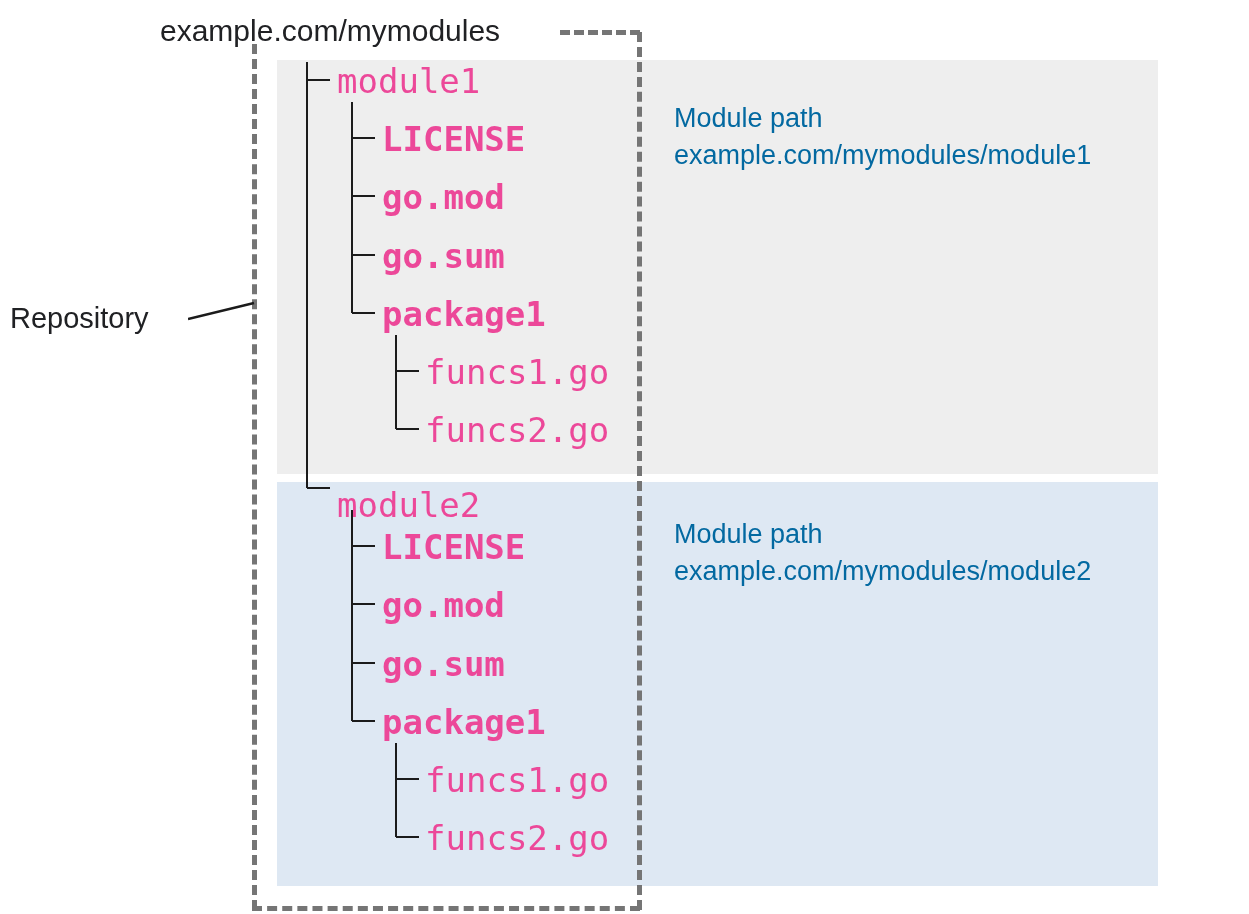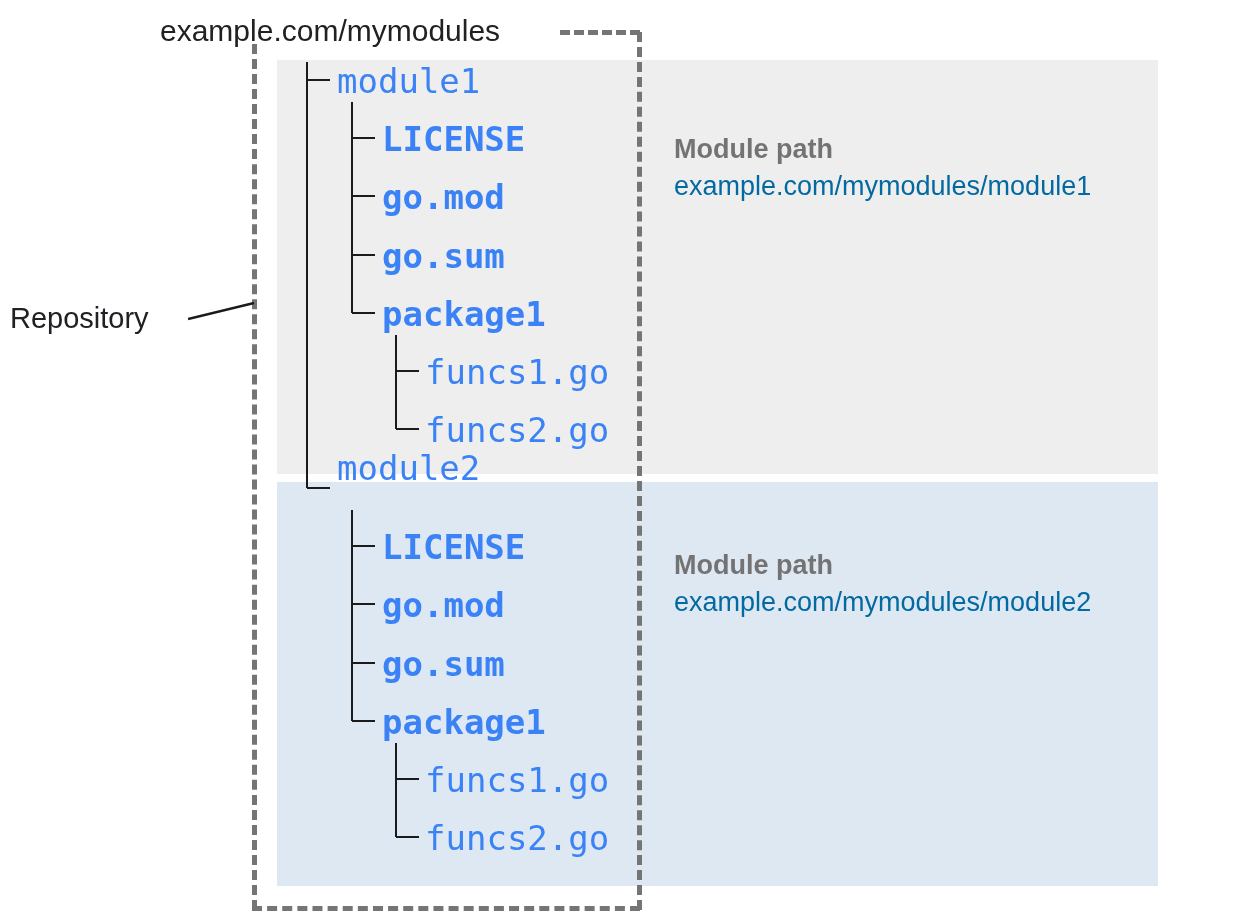--- a/index.html
+++ b/index.html
@@ -87,40 +87,39 @@
     top: 0;
     width: 1249px;
     height: 914px;
     pointer-events: none;
   }
   .tree-row {
     position: absolute;
     font-family: "DejaVu Sans Mono", "Liberation Mono", monospace;
     font-size: 34px;
     line-height: 34px;
-    color: #3b82f6;
+    color: #ec4899;
     white-space: pre;
   }
   .lvl1 { left: 337px; }
   .lvl2 { left: 382px; font-weight: bold; }
   .lvl3 { left: 425px; }
 
   
   .annot {
     position: absolute;
     left: 674px;
     width: 560px;
   }
   .annot-title {
     font-size: 27px;
-    font-weight: bold;
-    color: #737373;
+    font-weight: normal;
+    color: #0369a1;
     line-height: 36px;
     white-space: nowrap;
-    margin-top: 31px;
   }
   .annot-path {
     font-size: 27px;
     color: #0369a1;
     line-height: 38px;
     white-space: nowrap;
   }
   .annot-m1 { top: 100px; }
   .annot-m2 { top: 516px; }
 </style>
@@ -174,21 +173,21 @@
   </svg>
 
   <div class="tree-row lvl1" style="top:64px">module1</div>
   <div class="tree-row lvl2" style="top:122px">LICENSE</div>
   <div class="tree-row lvl2" style="top:180px">go.mod</div>
   <div class="tree-row lvl2" style="top:239px">go.sum</div>
   <div class="tree-row lvl2" style="top:297px">package1</div>
   <div class="tree-row lvl3" style="top:355px">funcs1.go</div>
   <div class="tree-row lvl3" style="top:413px">funcs2.go</div>
 
-  <div class="tree-row lvl1" style="top:451px">module2</div>
+  <div class="tree-row lvl1" style="top:488px">module2</div>
   <div class="tree-row lvl2" style="top:530px">LICENSE</div>
   <div class="tree-row lvl2" style="top:588px">go.mod</div>
   <div class="tree-row lvl2" style="top:647px">go.sum</div>
   <div class="tree-row lvl2" style="top:705px">package1</div>
   <div class="tree-row lvl3" style="top:763px">funcs1.go</div>
   <div class="tree-row lvl3" style="top:821px">funcs2.go</div>
 
   <div class="annot annot-m1">
     <div class="annot-title">Module path</div>
     <div class="annot-path">example.com/mymodules/module1</div>

